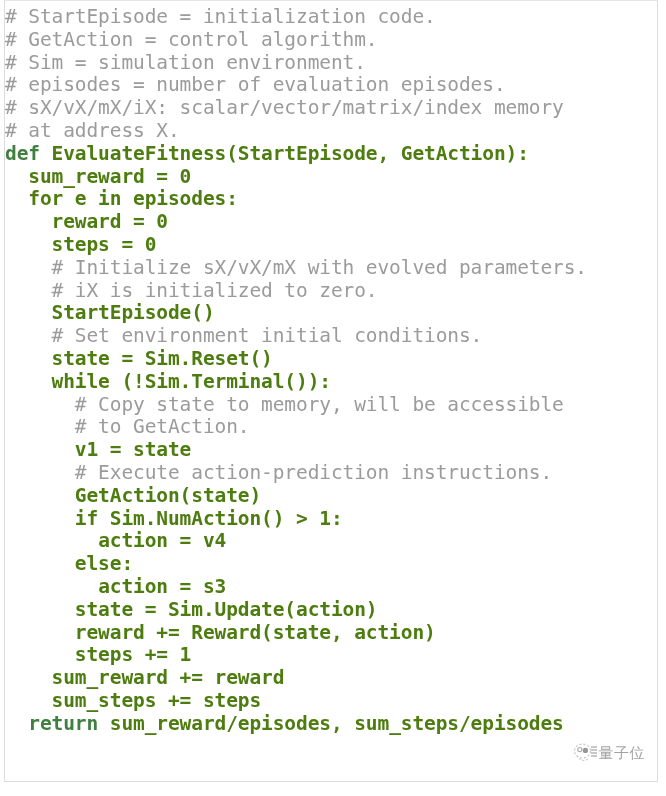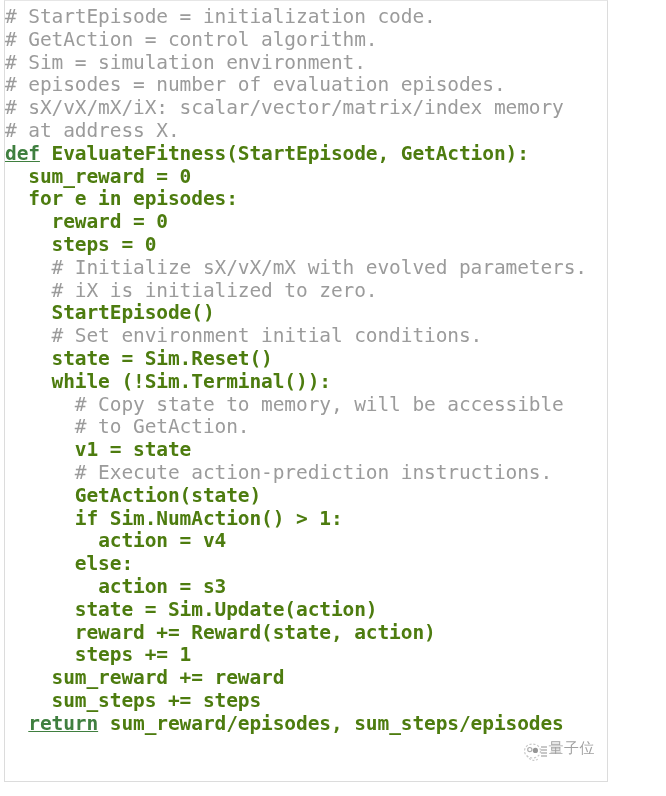--- a/index.html
+++ b/index.html
@@ -11,21 +11,21 @@
     width: 666px;
     height: 796px;
     overflow: hidden;
     font-family: "DejaVu Sans Mono", "Liberation Mono", monospace;
   }
 
   #code-panel {
     position: absolute;
     left: 4px;
     top: 0px;
-    width: 604px;
+    width: 654px;
     height: 782px;
     box-sizing: border-box;
     border: 1px solid #dcdcdc;
     border-top: 1px solid #e6e6e6;
     background: #ffffff;
     overflow: hidden;
   }
 
   #code-listing {
     position: absolute;
@@ -43,29 +43,30 @@
     font-size: 19.5px;
     letter-spacing: -0.1px;
     white-space: pre;
     font-family: "DejaVu Sans Mono", "Liberation Mono", monospace;
   }
 
   .tok {
     white-space: pre;
   }
   .tok-comment { color: #9b9b9b; }
-  .tok-keyword { color: #3f7f3f; font-weight: 700; text-decoration: underline; }
+  .tok-keyword { color: #3f7f3f; font-weight: 700; }
   .tok-code    { color: #4d7c0f; font-weight: 700; }
 
   
   #watermark {
     position: absolute;
     right: 12px;
     bottom: 16px;
     display: flex;
+    align-items: center;
     gap: 1px;
     opacity: 0.72;
     pointer-events: none;
     user-select: none;
   }
   #watermark .wm-logo {
     width: 26px;
     height: 24px;
     position: relative;
   }

